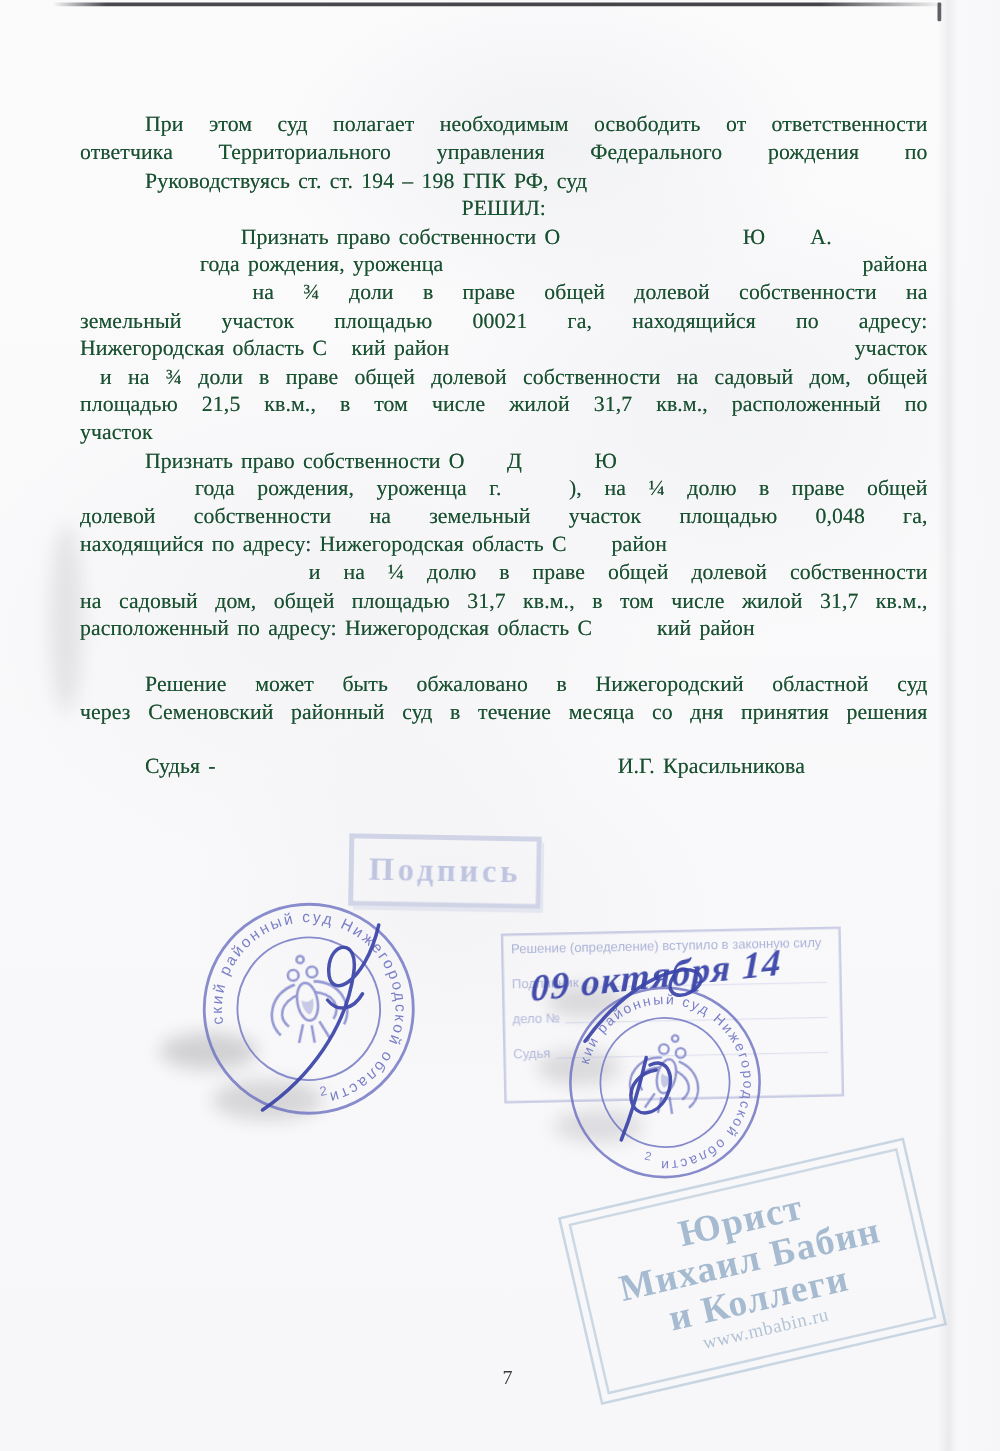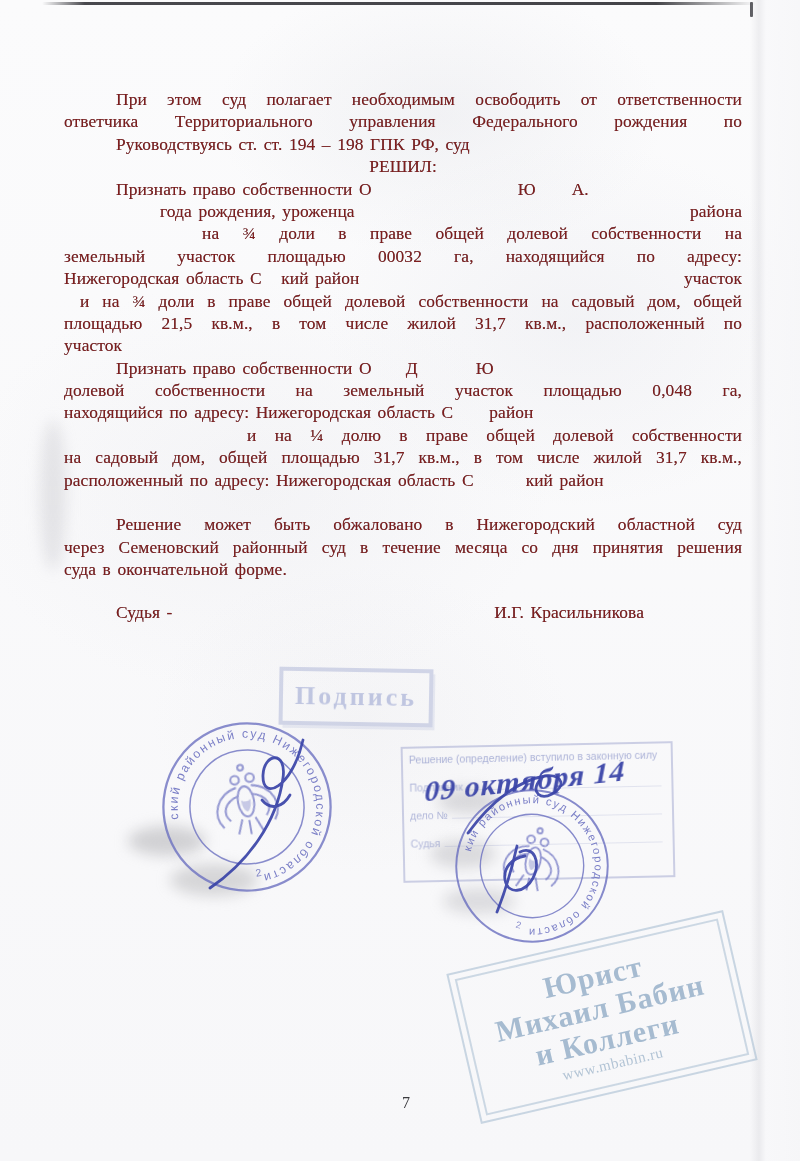--- a/index.html
+++ b/index.html
@@ -15,21 +15,21 @@
   }
   .abs{position:absolute;}
   
   .scan-top-line{left:42px;top:2px;width:714px;height:3px;opacity:.88;border-radius:2px;
     background:linear-gradient(90deg, rgba(40,40,45,0) 0%, #303036 6%, #2b2b30 86%, rgba(40,40,45,0) 100%);}
   .scan-right-tick{left:750px;top:2px;width:3px;height:15px;background:#34343a;opacity:.8;border-radius:1px;}
   .paper-right-edge{right:0;top:0;width:50px;height:1161px;
     background:linear-gradient(90deg, transparent 0%, rgba(190,190,198,.28) 18%, rgba(248,248,250,.9) 32%, #f6f6f8 100%);opacity:.8;}
   .blob{position:absolute;border-radius:50%;filter:blur(7px);}
   
-  .doc{left:64px;top:88px;width:678px;color:#7f1d1d;font-size:17.4px;
+  .doc{left:64px;top:88px;width:678px;color:#14532d;font-size:17.4px;
     letter-spacing:.1px;word-spacing:.12em;
     text-shadow:0 0 .5px rgba(25,25,35,.55);}
   .line{height:22.4px;line-height:22.4px;overflow:hidden;}
   .line.j{text-align:justify;text-align-last:justify;}
   .line.c{text-align:center;}
   .line.f{display:flex;justify-content:space-between;}
   .gap{display:inline-block;height:1px;}
   
   .podpis{left:279px;top:668px;width:146px;height:50px;border:4px solid rgba(148,158,202,.38);
     transform:rotate(1deg);display:flex;align-items:center;justify-content:center;
@@ -73,44 +73,44 @@
 <div class="blob" style="left:170px;top:864px;width:88px;height:32px;background:rgba(172,172,176,.45);"></div>
 <div class="blob" style="left:438px;top:788px;width:62px;height:26px;background:rgba(176,176,182,.42);"></div>
 <div class="blob" style="left:430px;top:840px;width:66px;height:28px;background:rgba(176,176,182,.42);"></div>
 <div class="blob" style="left:443px;top:888px;width:72px;height:26px;background:rgba(176,176,182,.38);"></div>
 
 <div class="abs doc">
     <div class="line j" style="padding-left: 52px;">При этом суд полагает необходимым освободить от ответственности</div>
     <div class="line j">ответчика Территориального управления Федерального рождения по</div>
     <div class="line l" style="padding-left: 52px;">Руководствуясь ст. ст. 194 – 198 ГПК РФ, суд</div>
     <div class="line c">РЕШИЛ:</div>
-    <div class="line l" style="padding-left: 52px;">Признать право собственности О<span class="gap" style="width: 146px;"></span>Ю<span class="gap" style="width: 36px;"></span>А.</div>
+    <div class="line l" style="padding-left: 52px; text-align: center;">Признать право собственности О<span class="gap" style="width: 146px;"></span>Ю<span class="gap" style="width: 36px;"></span>А.</div>
     <div class="line f" style="padding-left: 96px;">
       <span>года рождения, уроженца</span>
       <span>района</span>
     </div>
     <div class="line j" style="padding-left: 138px;">на ¾ доли в праве общей долевой собственности на</div>
-    <div class="line j">земельный участок площадью 00032 га, находящийся по адресу:</div>
+    <div class="line j">земельный участок площадью 00021 га, находящийся по адресу:</div>
     <div class="line f">
       <span>Нижегородская область С&nbsp;&nbsp;&nbsp;кий район</span>
       <span>участок</span>
     </div>
     <div class="line j" style="padding-left: 16px;">и на ¾ доли в праве общей долевой собственности на садовый дом, общей</div>
     <div class="line j">площадью 21,5 кв.м., в том числе жилой 31,7 кв.м., расположенный по</div>
     <div class="line l">участок</div>
     <div class="line l" style="padding-left: 52px;">Признать право собственности О<span class="gap" style="width: 34px;"></span>Д<span class="gap" style="width: 58px;"></span>Ю</div>
+    <div class="line j" style="padding-left: 92px;">года рождения, уроженца г.<span class="gap" style="width: 54px;"></span>), на ¼  долю в праве общей</div>
     <div class="line j">долевой собственности на земельный участок площадью 0,048 га,</div>
     <div class="line l">находящийся по адресу: Нижегородская область С<span class="gap" style="width: 36px;"></span>район</div>
     <div class="line j" style="padding-left: 183px;">и на ¼ долю в праве общей долевой собственности</div>
     <div class="line j">на садовый дом, общей площадью 31,7 кв.м., в том числе жилой 31,7 кв.м.,</div>
     <div class="line l">расположенный по адресу: Нижегородская область С<span class="gap" style="width: 52px;"></span>кий район</div>
     <div class="line l"></div>
     <div class="line j" style="padding-left: 52px;">Решение может быть обжаловано в Нижегородский областной суд</div>
     <div class="line j">через Семеновский районный суд в течение месяца со дня принятия решения</div>
-    <div class="line l">суда в окончательной форме.</div>
     <div class="line f" style="padding-left: 52px; padding-right: 98px; margin-top: 20px;">
       <span>Судья -</span>
       <span>И.Г. Красильникова</span>
     </div>
   </div>
 
 <div class="abs podpis">
   <span>Подпись</span>
 </div>
 

